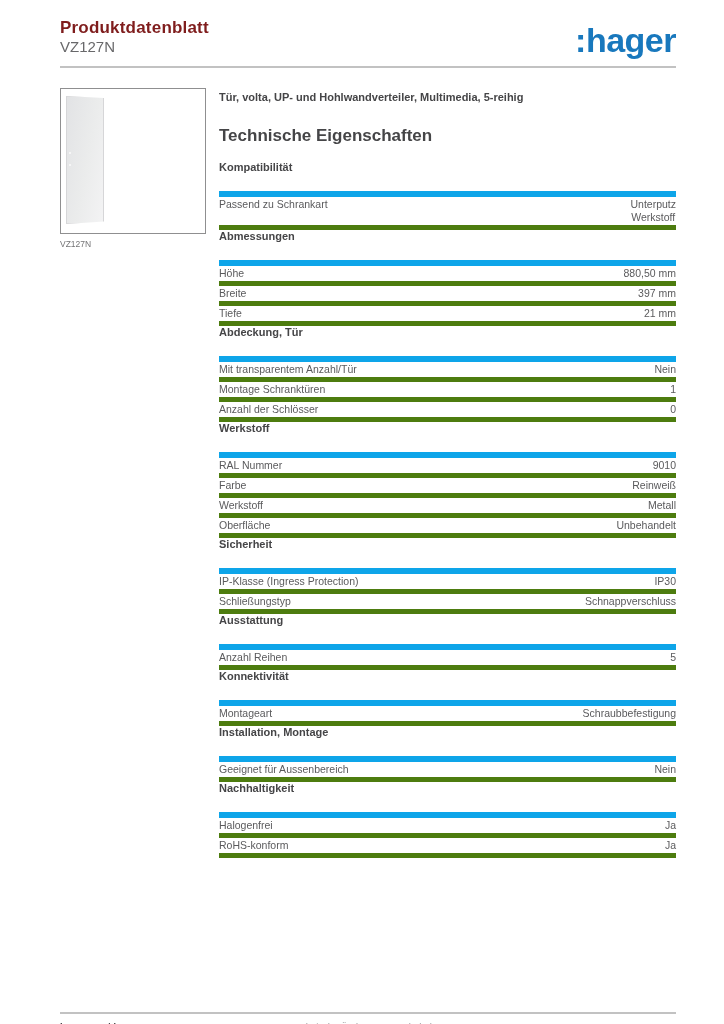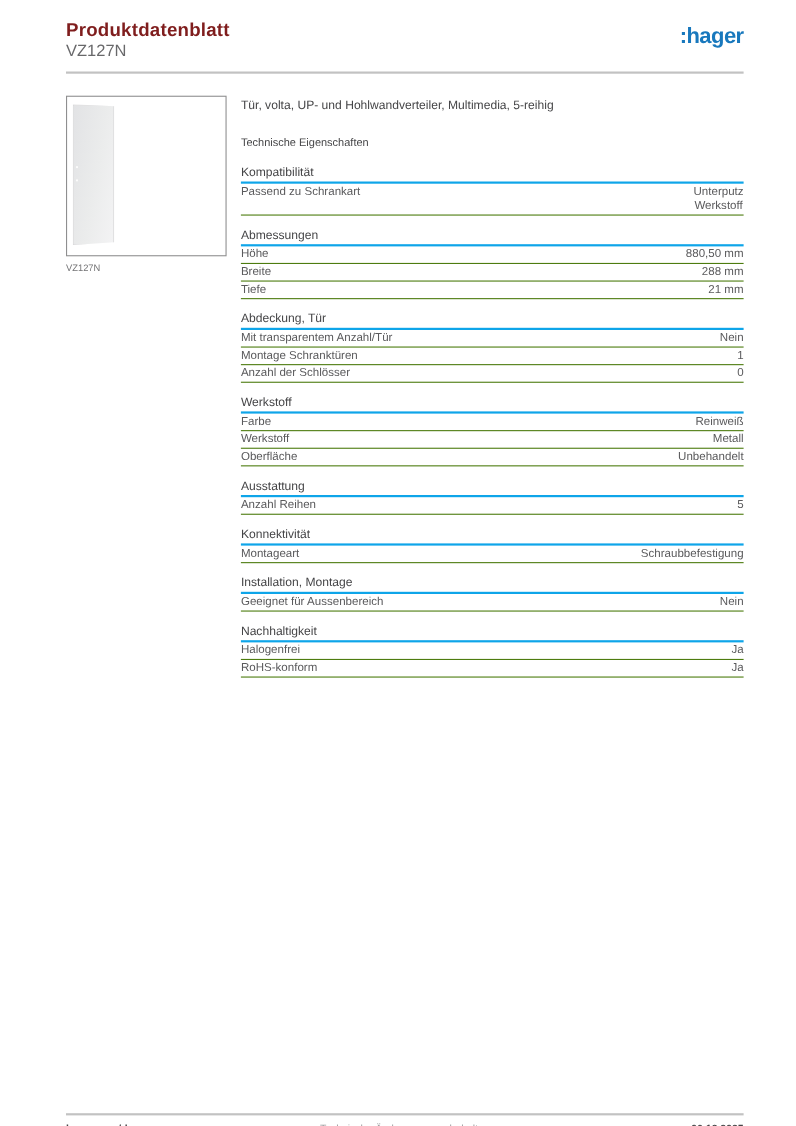--- a/index.html
+++ b/index.html
@@ -17,21 +17,21 @@
   .header {
     margin: 18px 48px 0 60px;
     display: flex;
     justify-content: space-between;
     align-items: flex-start;
   }
   .header-titles { line-height: 1.18; }
   .doc-title { font-size: 17px; font-weight: bold; color: #7f1d1d; letter-spacing: 0.2px; }
   .doc-code  { font-size: 15px; color: #68686a; }
   .logo {
-    font-size: 20px; font-weight: bold; letter-spacing: -0.5px;
+    font-size: 34px; font-weight: bold; letter-spacing: -0.5px;
     line-height: 1; margin-top: 5px;
   }
   .header-rule { margin: 9px 48px 0 60px; border-top: 2px solid #c2c2c2; }
 
   
   .content { display: flex; margin: 20px 48px 0 60px; }
   .left-col { width: 146px; flex: 0 0 146px; }
   .image-box {
     width: 146px; height: 146px;
     border: 1px solid #8f8f90;
@@ -44,33 +44,33 @@
     clip-path: polygon(0 0, 100% 1.5%, 100% 98%, 0 100%);
   }
   .door::after {
     content: ""; position: absolute; left: 2px; top: 44%;
     width: 2px; height: 2px; background: #fbfbfb; border-radius: 50%;
     box-shadow: 0 12px 0 #fbfbfb;
   }
   .image-caption { margin-top: 5px; font-size: 8.5px; color: #747476; }
 
   .table-col { flex: 1 1 auto; margin-left: 13px; padding-top: 2px; }
-  .product-title { font-size: 11px; font-weight: normal; color: #454547; line-height: 1.3; }
-  .table-title { font-size: 10px; font-weight: normal; color: #454547; margin-top: 22px; }
+  .product-title { font-size: 11px; font-weight: bold; color: #454547; line-height: 1.3; }
+  .table-title { font-size: 17px; font-weight: bold; color: #454547; margin-top: 22px; }
   .sections { margin-top: 15px; }
-  .section { margin-top: 12px; }
+  .section { margin-top: 0; }
   .section:first-child { margin-top: 0; }
   .section-title {
-    font-size: 11px; font-weight: normal; color: #454547;
-    padding-bottom: 2px; border-bottom: 2px solid #0ea5e9;
+    font-size: 11px; font-weight: bold; color: #454547;
+    padding-bottom: 18px; border-bottom: 6px solid #0ea5e9;
   }
   .row {
     display: flex; justify-content: space-between; align-items: flex-start;
     font-size: 10.5px; color: #5a5a5c; line-height: 13px;
-    padding: 1px 0 1px; border-bottom: 1px solid #4d7c0f;
+    padding: 1px 0 1px; border-bottom: 5px solid #4d7c0f;
   }
   .row-label { text-align: left; padding-right: 10px; }
   .row-value { text-align: center; white-space: nowrap; }
 
   
   .footer {
     position: absolute; left: 60px; right: 48px; bottom: 10px;
     border-top: 2px solid #c2c2c2; padding-top: 7px;
     display: flex; justify-content: space-between; align-items: baseline;
     font-size: 9.5px;
@@ -120,21 +120,21 @@
             <div class="section-title">Abmessungen</div>
             <div class="row">
               <div class="row-label">Höhe</div>
               <div class="row-value">
                 <div>880,50 mm</div>
               </div>
             </div>
             <div class="row">
               <div class="row-label">Breite</div>
               <div class="row-value">
-                <div>288 mm</div>
+                <div>397 mm</div>
               </div>
             </div>
             <div class="row">
               <div class="row-label">Tiefe</div>
               <div class="row-value">
                 <div>21 mm</div>
               </div>
             </div>
           </div>
           <div class="section">
@@ -154,35 +154,56 @@
             <div class="row">
               <div class="row-label">Anzahl der Schlösser</div>
               <div class="row-value">
                 <div>0</div>
               </div>
             </div>
           </div>
           <div class="section">
             <div class="section-title">Werkstoff</div>
             <div class="row">
+              <div class="row-label">RAL Nummer</div>
+              <div class="row-value">
+                <div>9010</div>
+              </div>
+            </div>
+            <div class="row">
               <div class="row-label">Farbe</div>
               <div class="row-value">
                 <div>Reinweiß</div>
               </div>
             </div>
             <div class="row">
               <div class="row-label">Werkstoff</div>
               <div class="row-value">
                 <div>Metall</div>
               </div>
             </div>
             <div class="row">
               <div class="row-label">Oberfläche</div>
               <div class="row-value">
                 <div>Unbehandelt</div>
+              </div>
+            </div>
+          </div>
+          <div class="section">
+            <div class="section-title">Sicherheit</div>
+            <div class="row">
+              <div class="row-label">IP-Klasse (Ingress Protection)</div>
+              <div class="row-value">
+                <div>IP30</div>
+              </div>
+            </div>
+            <div class="row">
+              <div class="row-label">Schließungstyp</div>
+              <div class="row-value">
+                <div>Schnappverschluss</div>
               </div>
             </div>
           </div>
           <div class="section">
             <div class="section-title">Ausstattung</div>
             <div class="row">
               <div class="row-label">Anzahl Reihen</div>
               <div class="row-value">
                 <div>5</div>
               </div>

